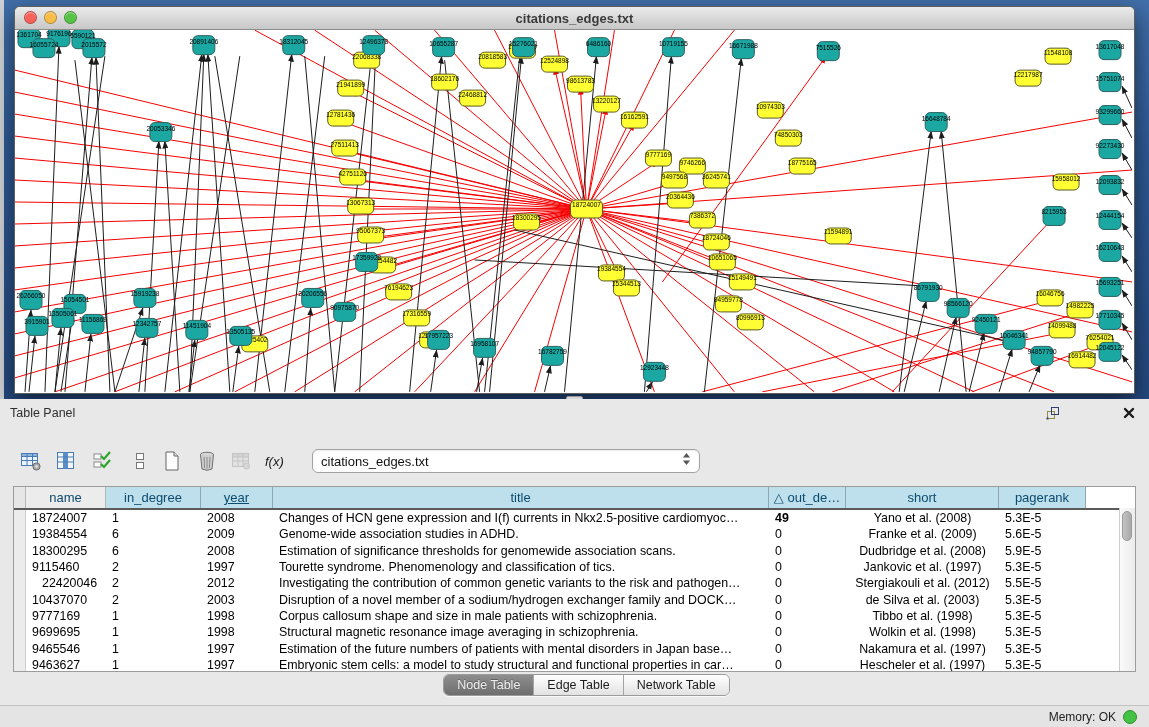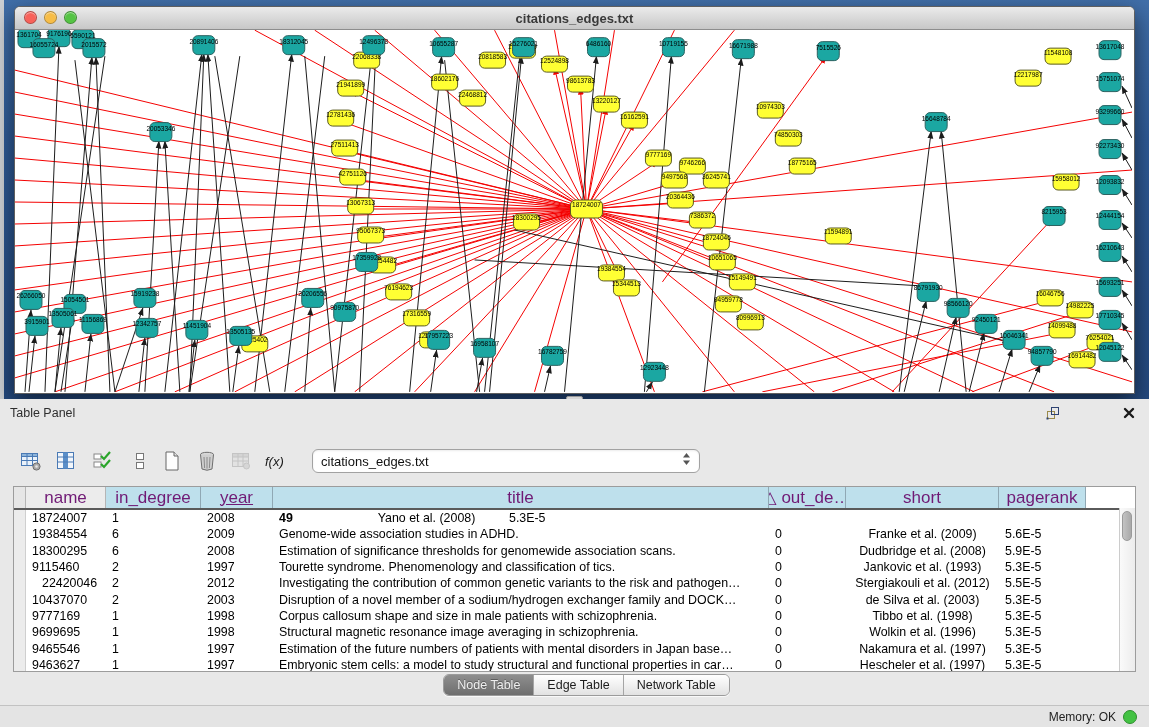--- a/index.html
+++ b/index.html
@@ -35,21 +35,21 @@
   .tool-btn{width:26px;height:28px;display:flex;align-items:center;justify-content:flex-end;border-radius:3px;}
   .selector{margin-left:16px;width:388px;height:24px;background:#fff;border:1px solid #a2a2a2;
             border-radius:6px;display:flex;align-items:center;padding:0 8px;box-sizing:border-box;
             box-shadow:inset 0 1px 2px rgba(0,0,0,.08);}
   .selector-text{flex:1;font-size:13px;color:#111;}
 
   .table-wrap{position:absolute;left:13px;top:87px;width:1123px;height:186px;background:#fff;
               border:1px solid #9c9c9c;box-sizing:border-box;overflow:hidden;}
   .thead{display:flex;height:21px;border-bottom:2px solid #5a5a5a;background:#fff;}
   .th{box-sizing:border-box;display:flex;align-items:center;justify-content:center;
-      font-size:17px;color:#701a75;border-right:1px solid #90a8b4;
+      font-size:13px;color:#0c4a6e;border-right:1px solid #90a8b4;
       background:#bee0ec;white-space:nowrap;overflow:hidden;}
   .th.gutter{background:#e6e6e6;border-right:1px solid #b5b5b5;}
   .th.gray{background:#ececec;border-right:1px solid #b5b5b5;}
   .tbody{position:relative;}
   .tr{display:flex;height:16.3px;align-items:center;}
   .td{box-sizing:border-box;font-size:12.4px;color:#000;white-space:nowrap;overflow:hidden;
       text-overflow:clip;padding:0 6px;}
   .td.gutter{background:#ececec;border-right:1px solid #cfcfcf;height:100%;padding:0;}
   .vscroll{position:absolute;right:0;top:21px;width:15px;height:163px;
            background:linear-gradient(90deg,#fafafa,#ececec);border-left:1px solid #cccccc;}
@@ -715,20 +715,21 @@
           <div class="th" style="width: 77px;">△ out_de…</div>
           <div class="th" style="width: 153px;">short</div>
           <div class="th" style="width: 87px;">pagerank</div>
         </div>
       <div class="tbody">
           <div class="tr">
             <div class="td gutter" style="width: 12px;"></div>
             <div class="td" style="width: 80px;">18724007</div>
             <div class="td" style="width: 95px;">1</div>
             <div class="td" style="width: 72px;">2008</div>
+            <div class="td" style="width: 496px;">Changes of HCN gene expression and I(f) currents in Nkx2.5-positive cardiomyoc…</div>
             <div class="td" style="width: 77px; font-weight: bold;">49</div>
             <div class="td" style="width: 153px; text-align: center;">Yano et al. (2008)</div>
             <div class="td" style="width: 87px;">5.3E-5</div>
           </div>
           <div class="tr">
             <div class="td gutter" style="width: 12px;"></div>
             <div class="td" style="width: 80px;">19384554</div>
             <div class="td" style="width: 95px;">6</div>
             <div class="td" style="width: 72px;">2009</div>
             <div class="td" style="width: 496px;">Genome-wide association studies in ADHD.</div>
@@ -746,21 +747,21 @@
             <div class="td" style="width: 153px; text-align: center;">Dudbridge et al. (2008)</div>
             <div class="td" style="width: 87px;">5.9E-5</div>
           </div>
           <div class="tr">
             <div class="td gutter" style="width: 12px;"></div>
             <div class="td" style="width: 80px;">9115460</div>
             <div class="td" style="width: 95px;">2</div>
             <div class="td" style="width: 72px;">1997</div>
             <div class="td" style="width: 496px;">Tourette syndrome. Phenomenology and classification of tics.</div>
             <div class="td" style="width: 77px;">0</div>
-            <div class="td" style="width: 153px; text-align: center;">Jankovic et al. (1993)</div>
+            <div class="td" style="width: 153px; text-align: center;">Jankovic et al. (1997)</div>
             <div class="td" style="width: 87px;">5.3E-5</div>
           </div>
           <div class="tr">
             <div class="td gutter" style="width: 12px;"></div>
             <div class="td" style="width: 80px; padding-left: 16px;">22420046</div>
             <div class="td" style="width: 95px;">2</div>
             <div class="td" style="width: 72px;">2012</div>
             <div class="td" style="width: 496px;">Investigating the contribution of common genetic variants to the risk and pathogen…</div>
             <div class="td" style="width: 77px;">0</div>
             <div class="td" style="width: 153px; text-align: center;">Stergiakouli et al. (2012)</div>
@@ -786,21 +787,21 @@
             <div class="td" style="width: 153px; text-align: center;">Tibbo et al. (1998)</div>
             <div class="td" style="width: 87px;">5.3E-5</div>
           </div>
           <div class="tr">
             <div class="td gutter" style="width: 12px;"></div>
             <div class="td" style="width: 80px;">9699695</div>
             <div class="td" style="width: 95px;">1</div>
             <div class="td" style="width: 72px;">1998</div>
             <div class="td" style="width: 496px;">Structural magnetic resonance image averaging in schizophrenia.</div>
             <div class="td" style="width: 77px;">0</div>
-            <div class="td" style="width: 153px; text-align: center;">Wolkin et al. (1996)</div>
+            <div class="td" style="width: 153px; text-align: center;">Wolkin et al. (1998)</div>
             <div class="td" style="width: 87px;">5.3E-5</div>
           </div>
           <div class="tr">
             <div class="td gutter" style="width: 12px;"></div>
             <div class="td" style="width: 80px;">9465546</div>
             <div class="td" style="width: 95px;">1</div>
             <div class="td" style="width: 72px;">1997</div>
             <div class="td" style="width: 496px;">Estimation of the future numbers of patients with mental disorders in Japan base…</div>
             <div class="td" style="width: 77px;">0</div>
             <div class="td" style="width: 153px; text-align: center;">Nakamura et al. (1997)</div>

